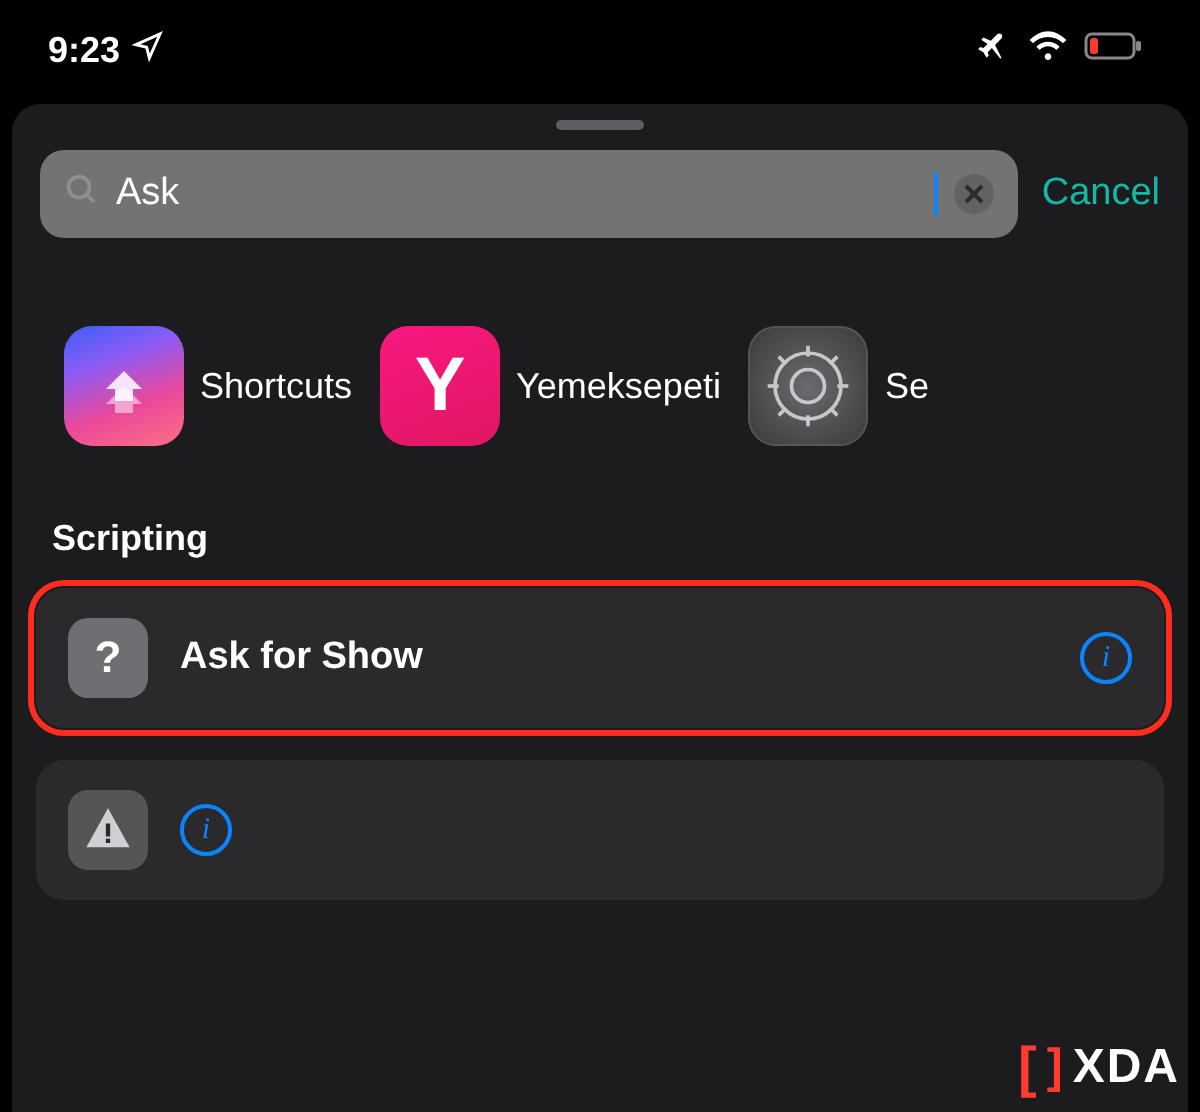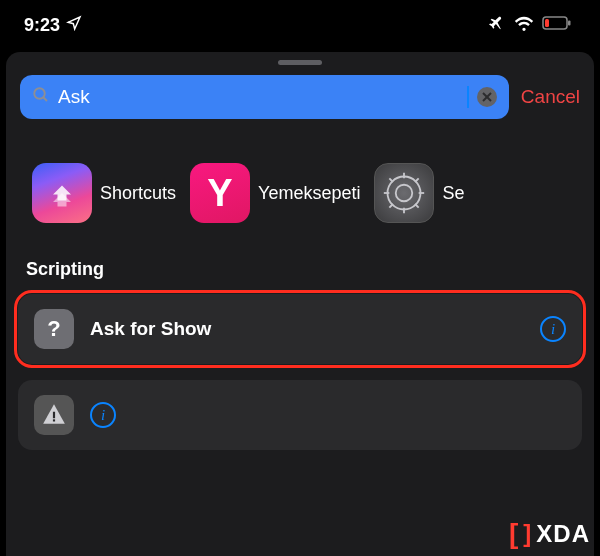--- a/index.html
+++ b/index.html
@@ -47,21 +47,21 @@
     margin: 0 auto 10px auto;
   }
   .search-row {
     display: flex;
     align-items: center;
     gap: 12px;
     padding: 0 14px 10px 14px;
   }
   .search-field {
     flex: 1;
-    background: #3b82f6;
+    background: #737373;
     border-radius: 12px;
     height: 44px;
     display: flex;
     align-items: center;
     padding: 0 12px;
     gap: 8px;
   }
   .search-field input {
     flex: 1;
     background: transparent;
@@ -74,21 +74,21 @@
   .clear-btn {
     width: 20px; height: 20px;
     background: #636366;
     border-radius: 50%;
     display: flex; align-items: center; justify-content: center;
     color: #2c2c2e;
     font-size: 13px;
     cursor: pointer;
   }
   .cancel-link {
-    color: #ef4444;
+    color: #14b8a6;
     font-size: 19px;
     cursor: pointer;
   }
   .caret {
     display: inline-block;
     width: 2px;
     height: 22px;
     background: #0a84ff;
     vertical-align: middle;
   }

